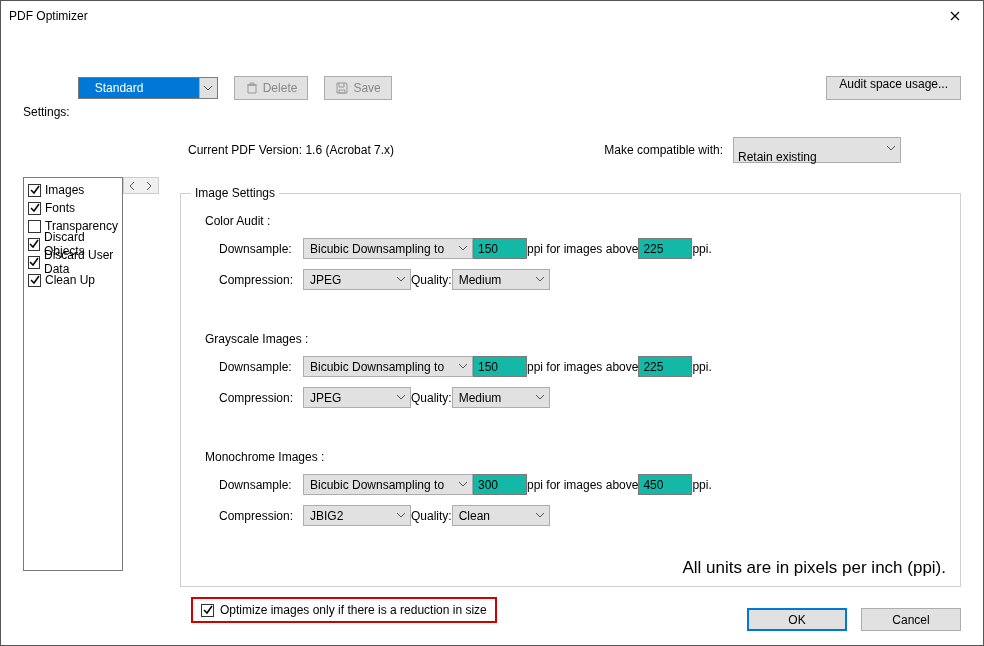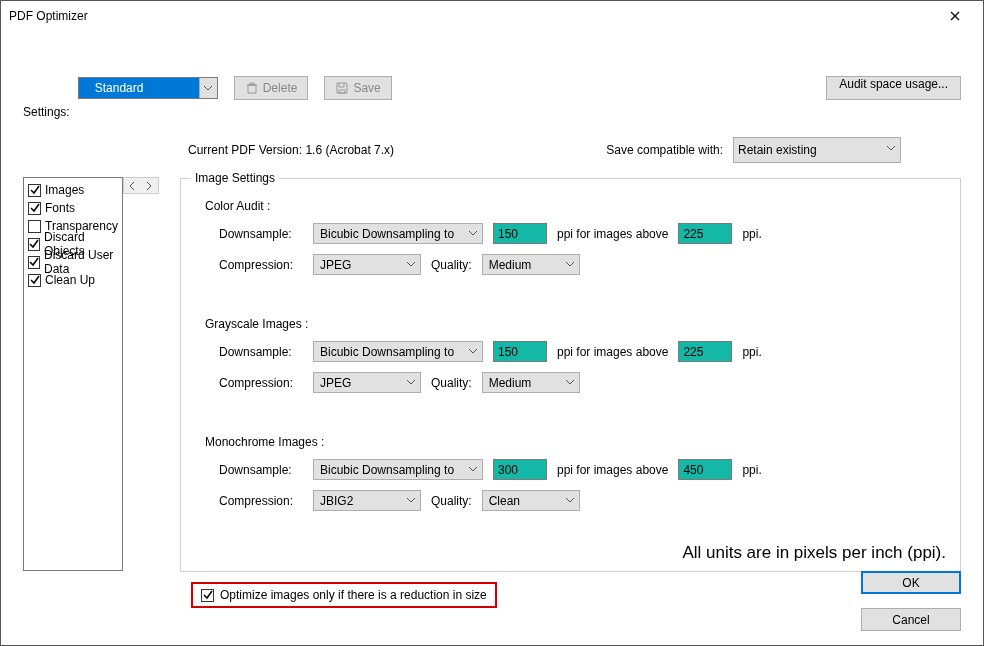--- a/index.html
+++ b/index.html
@@ -15,52 +15,52 @@
 .settings-select { width: 140px; height: 22px; display: flex; align-items: center; background: #0078d7; color: #fff; border: 1px solid #7a7a7a; padding: 0 16px; position: relative; }
 .settings-select .cv { width: 18px; height: 20px; background: #e1e1e1; position: absolute; right: 0; top: 0; border-left: 1px solid #adadad; display: flex; align-items: center; justify-content: center; }
 .ibtn { height: 24px; border: 1px solid #adadad; background: #e1e1e1; display: inline-flex; align-items: center; gap: 4px; padding: 0 10px; color: #888; margin-left: 8px; }
 .ibtn svg { width: 14px; height: 14px; fill: #888; stroke: #888; }
 .spacer { flex: 1; }
 .audit-btn { height: 24px; border: 1px solid #adadad; background: #e1e1e1; padding: 0 12px; display: inline-flex; cursor: pointer; }
 
 .row2 { display: flex; align-items: center; padding: 8px 22px 8px 22px; }
 .pdfver { margin-left: 165px; }
 .compat-lbl { margin-left: auto; margin-right: 10px; }
-.sel { height: 22px; border: 1px solid #adadad; background: #e1e1e1; display: inline-flex; align-items: center; padding: 12px 4px; position: relative; }
+.sel { height: 22px; border: 1px solid #adadad; background: #e1e1e1; display: inline-flex; padding: 12px 4px; position: relative; }
 .sel.retain { width: 168px; margin-right: 60px; }
 .sel .cv { width: 18px; height: 20px; position: absolute; right: 0; top: 0; display: flex; align-items: center; justify-content: center; }
 
 .body { display: flex; padding: 6px 22px 0 22px; gap: 24px; }
 
 .leftcol { width: 133px; display: flex; flex-direction: row; }
 .listbox { border: 1px solid #7a7a7a; background: #fff; height: 394px; padding: 3px 4px; }
 .lbitem { display: flex; align-items: center; gap: 4px; height: 18px; }
 .cb { width: 13px; height: 13px; border: 1px solid #333; display: inline-flex; align-items: center; justify-content: center; background: #fff; }
 .cb svg { width: 10px; height: 10px; }
 .lscroll { height: 17px; border: 1px solid #cdcdcd; margin-top: 0; display: flex; align-items: center; background: #f0f0f0; }
 .lscroll .arrow { width: 17px; height: 15px; display: flex; align-items: center; justify-content: center; }
 .lscroll .track { flex: 1; }
 
-.panel { flex: 1; border: 1px solid #d0d0d0; position: relative; padding: 16px 26px 8px 18px; height: 394px; margin-top: 1px; }
+.panel { flex: 1; border: 1px solid #d0d0d0; position: relative; padding: 16px 26px 8px 18px; height: 394px; margin-top: 16px; }
 .panel-title { position: absolute; top: -8px; left: 10px; background: #fff; padding: 0 4px; }
 .subh { margin: 4px 0 10px 6px; }
-.frow { display: flex; align-items: center; gap: 10px; margin: 4px 0 10px 20px; }
+.frow { display: flex; align-items: center; margin: 4px 0 10px 20px; }
 .flabel { width: 84px; }
 .flabel2 { }
 .dsel { width: 170px; height: 21px; background: #e1e1e1; border: 1px solid #adadad; position: relative; display: inline-flex; align-items: center; padding: 0 6px; }
 .dsel .cv { width: 18px; height: 19px; position: absolute; right: 0; top: 0; display: flex; align-items: center; justify-content: center; }
 .dsel.short { width: 108px; }
 .dsel.short2 { width: 98px; }
 .ninput { width: 54px; height: 21px; border: 1px solid #7a7a7a; background: #14b8a6; text-align: left; padding: 0 4px; display: inline-flex; align-items: center; }
 .unitsnote { position: absolute; right: 14px; bottom: 8px; font-size: 17px; }
 .gap { height: 28px; }
 
 .optrow { display: inline-flex; align-items: center; gap: 6px; border: 2px solid #d40000; padding: 4px 8px; margin: 10px 0 0 190px; }
 
-.btnrow { position: absolute; right: 22px; bottom: 14px; display: flex; gap: 14px; flex-direction: column; }
+.btnrow { position: absolute; right: 22px; bottom: 14px; display: flex; gap: 14px; }
 .okbtn, .cancelbtn { width: 100px; height: 23px; border: 1px solid #adadad; background: #e1e1e1; display: inline-flex; align-items: center; justify-content: center; cursor: pointer; }
 .okbtn { border: 2px solid #0078d7; }
 
 .chev { width: 8px; height: 5px; }
 </style>
 </head>
 <body>
 
 <div class="dlg">
 
@@ -96,21 +96,21 @@
       <span>Save</span>
     </div>
     <div class="spacer"></div>
     <div class="audit-btn">
       <span>Audit space usage...</span>
     </div>
   </div>
 
   <div class="row2">
     <span class="pdfver">Current PDF Version: 1.6 (Acrobat 7.x)</span>
-    <span class="compat-lbl">Save compatible with:</span>
+    <span class="compat-lbl">Make compatible with:</span>
     <div class="sel retain">
       <span>Retain existing</span>
       <div class="cv">
           <svg class="chev" viewBox="0 0 8 5">
             <path d="M0 0 L4 4 L8 0" stroke="#555" fill="none"></path>
           </svg>
         </div>
     </div>
   </div>
 

